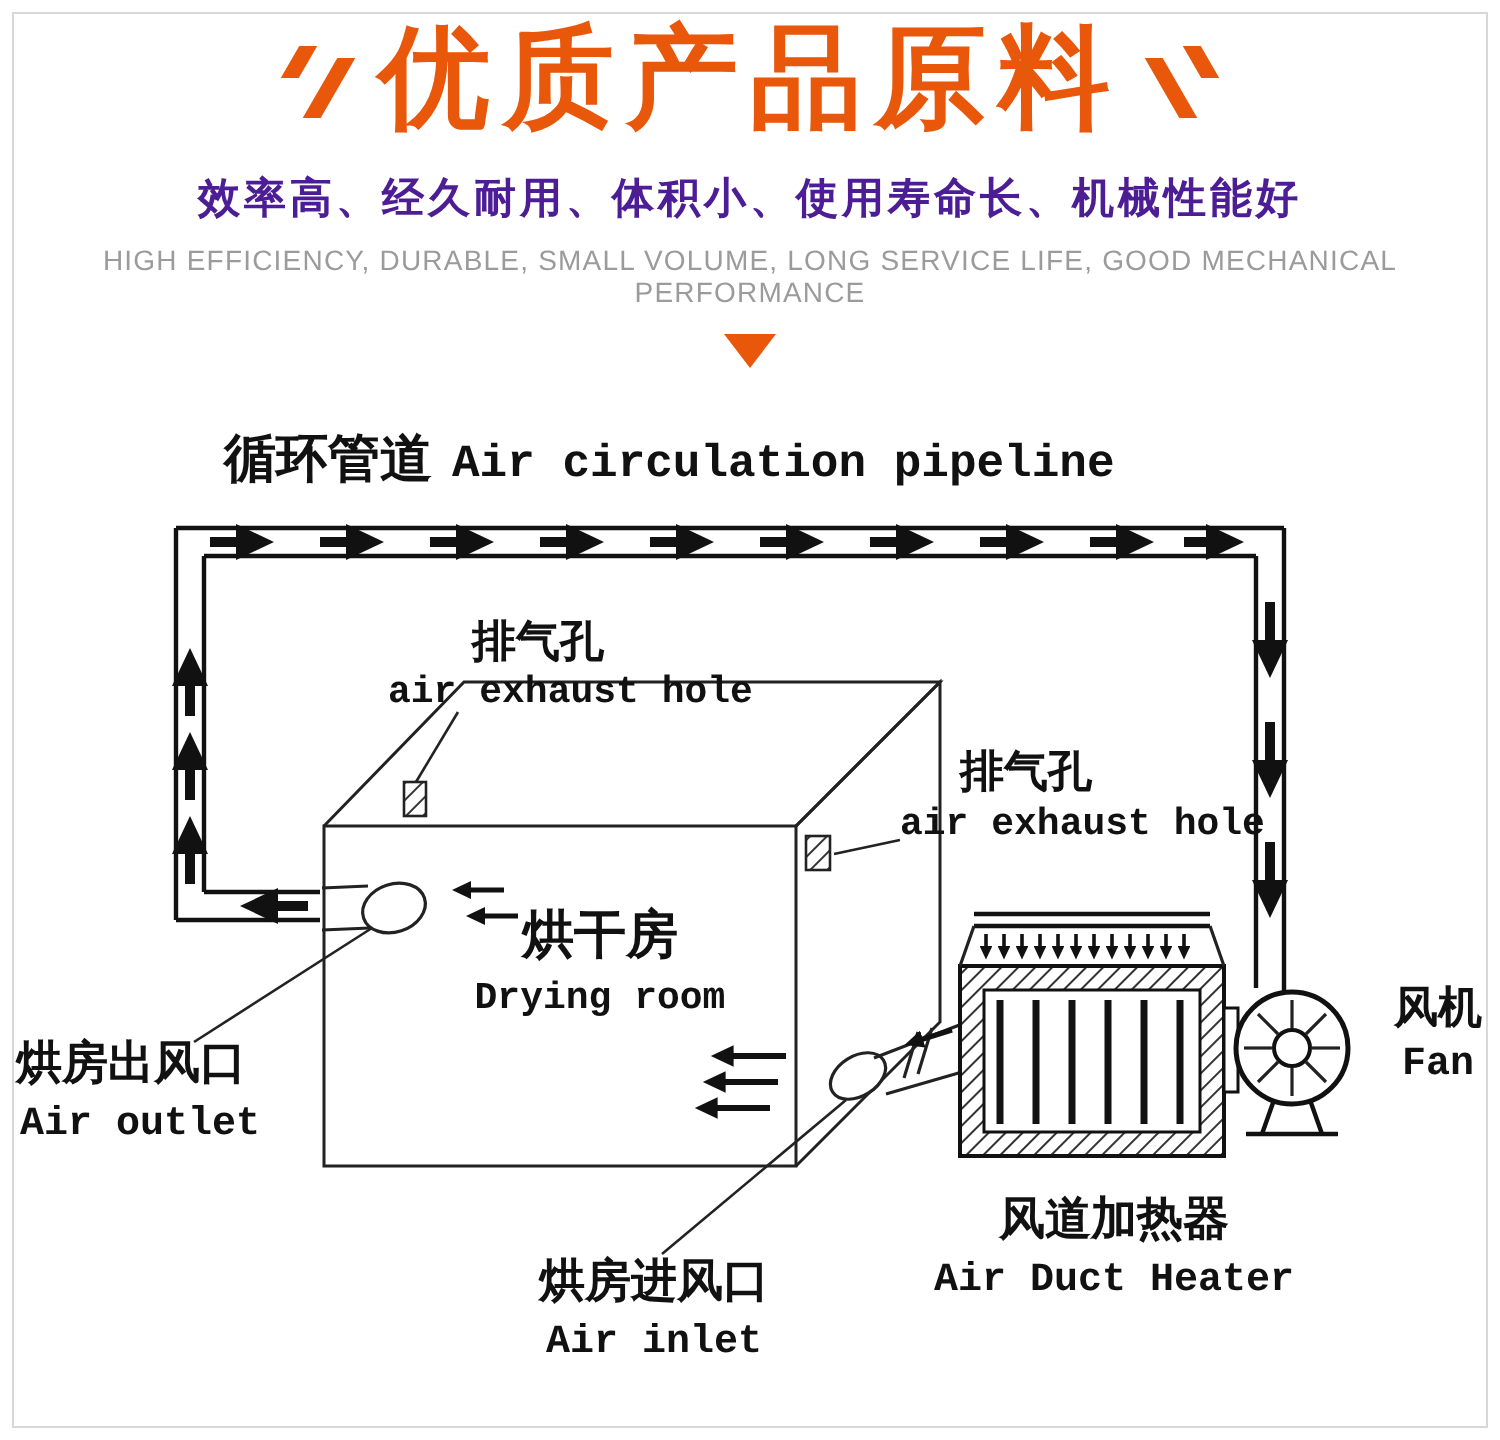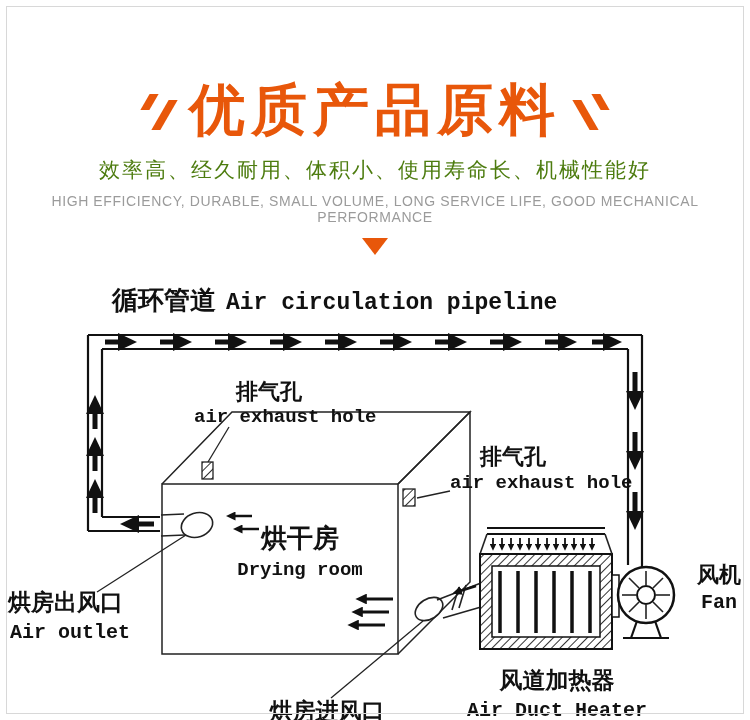--- a/index.html
+++ b/index.html
@@ -1,28 +1,28 @@
 <!DOCTYPE html>
 <html><head>
 <meta charset="utf-8">
 <style>
   html,body{margin:0;padding:0;background:#fff;}
   .frame{position:relative;width:750px;height:720px;background:#fff;overflow:hidden;
          font-family:"Liberation Sans",sans-serif;}
   .page-border{position:absolute;inset:6px;border:1px solid #d8d8d8;pointer-events:none;}
-  .header{padding-top:37px;text-align:center;margin-top:44px;}
+  .header{padding-top:10px;text-align:center;}
   .title-row{display:flex;align-items:center;justify-content:center;gap:20px;}
   .title-row h1{margin:0;font-size:56px;line-height:1.05;font-weight:bold;color:#e8570a;
                 letter-spacing:6px;font-family:"Liberation Sans",sans-serif;}
   .deco{display:flex;align-items:flex-end;gap:6px;height:44px;}
   .deco i{display:block;width:9px;background:#e8570a;transform:skewX(-30deg);}
   .deco .bar-small{height:16px;margin-bottom:22px;}
   .deco .bar-tall{height:30px;margin-bottom:2px;}
   .deco-right{transform:scaleX(-1);}
-  .subtitle-zh{margin-top:16px;font-size:21px;font-weight:400;color:#4d7c0f;letter-spacing:2px;}
+  .subtitle-zh{margin-top:16px;font-size:21px;font-weight:700;color:#4c1d95;letter-spacing:2px;}
   .subtitle-en{margin-top:9px;font-size:14px;color:#9b9b9b;letter-spacing:0.6px;}
   .down-tri{margin:13px auto 0;width:0;height:0;border-left:13px solid transparent;
             border-right:13px solid transparent;border-top:17px solid #e8570a;}
   svg{display:block;margin-top:2px;}
   .t-zh{font-family:"Liberation Sans",sans-serif;font-weight:bold;fill:#111;}
   .t-en{font-family:"Liberation Mono","DejaVu Sans Mono",monospace;font-weight:bold;fill:#111;}
   .pipe{stroke:#111;stroke-width:2.2;fill:none;}
   .boxline{stroke:#222;stroke-width:1.5;fill:none;}
   .thin{stroke:#222;stroke-width:1.6;fill:none;}
   .leader{stroke:#222;stroke-width:1.3;fill:none;}

